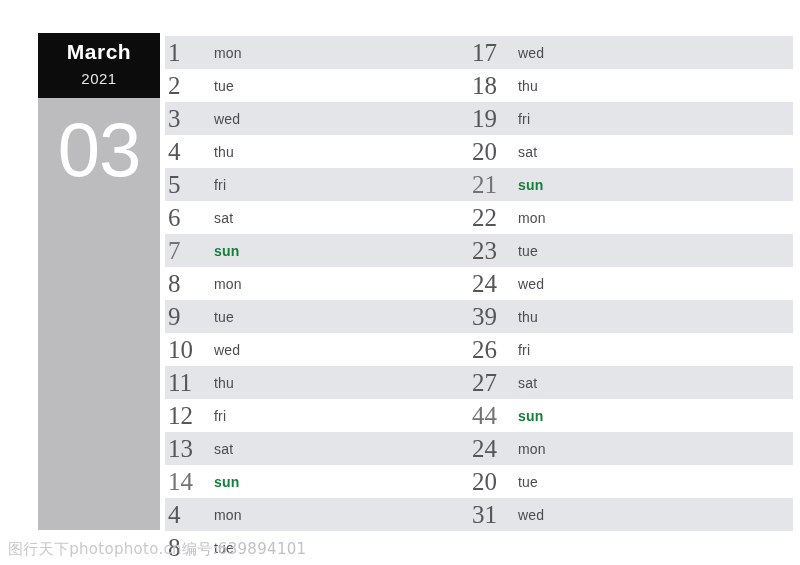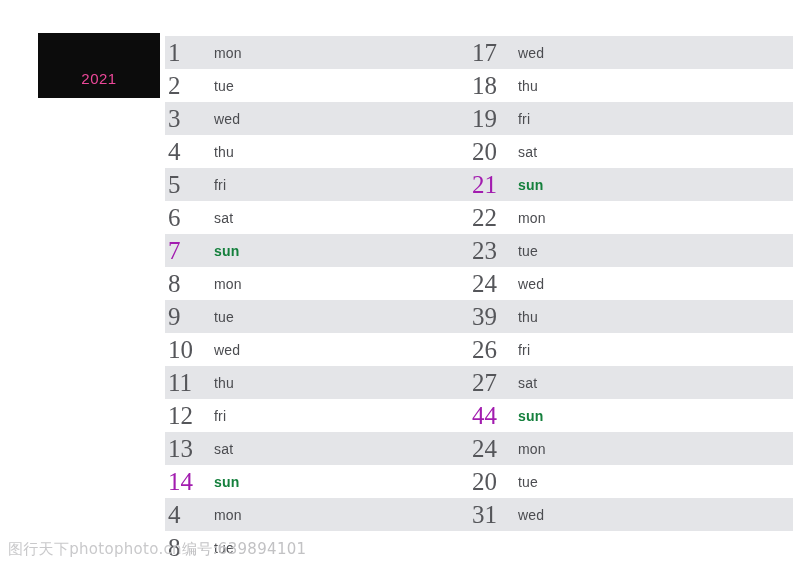--- a/index.html
+++ b/index.html
@@ -59,21 +59,21 @@
     font-size: 21px;
     font-weight: bold;
     letter-spacing: 0.5px;
     font-family: "Liberation Sans", sans-serif;
   }
   #year-label {
     position: absolute;
     left: 0; top: 37px;
     width: 122px;
     text-align: center;
-    color: #ec4899;
+    color: #e5e5e5;
     font-size: 15px;
     font-weight: normal;
     letter-spacing: 0.5px;
     font-family: "Liberation Sans", sans-serif;
   }
 
   
   #sidebar {
     position: absolute;
     left: 38px;
@@ -130,21 +130,21 @@
     color: #4b4c50;
     font-weight: normal;
     letter-spacing: 0.2px;
     padding-left: 2px;
   }
   .day-row.sunday .day-name {
     font-weight: bold;
     color: #15803d;
   }
   .day-row.sunday .day-num {
-    color: #a21caf;
+    color: #737373;
   }
 
   
   #watermark {
     position: absolute;
     left: 8px;
     top: 540px;
     z-index: 9;
     font-family: "DejaVu Sans", sans-serif;
     font-size: 15px;
@@ -174,23 +174,27 @@
       <div class="stripe blank" style="top: 297px;"></div>
       <div class="stripe shade" style="top: 330px;"></div>
       <div class="stripe blank" style="top: 363px;"></div>
       <div class="stripe shade" style="top: 396px;"></div>
       <div class="stripe blank" style="top: 429px;"></div>
       <div class="stripe shade" style="top: 462px;"></div>
       <div class="stripe blank" style="top: 495px;"></div>
     </div>
 
   <div id="month-header">
+    <div id="month-name">March</div>
     <div id="year-label">2021</div>
   </div>
 
+  <div id="sidebar">
+    <div id="month-number">03</div>
+  </div>
 
   <div id="column-left" class="day-column">
       <div class="day-row">
         <span class="day-num">1</span>
         <span class="day-name">mon</span>
       </div>
       <div class="day-row">
         <span class="day-num">2</span>
         <span class="day-name">tue</span>
       </div>

